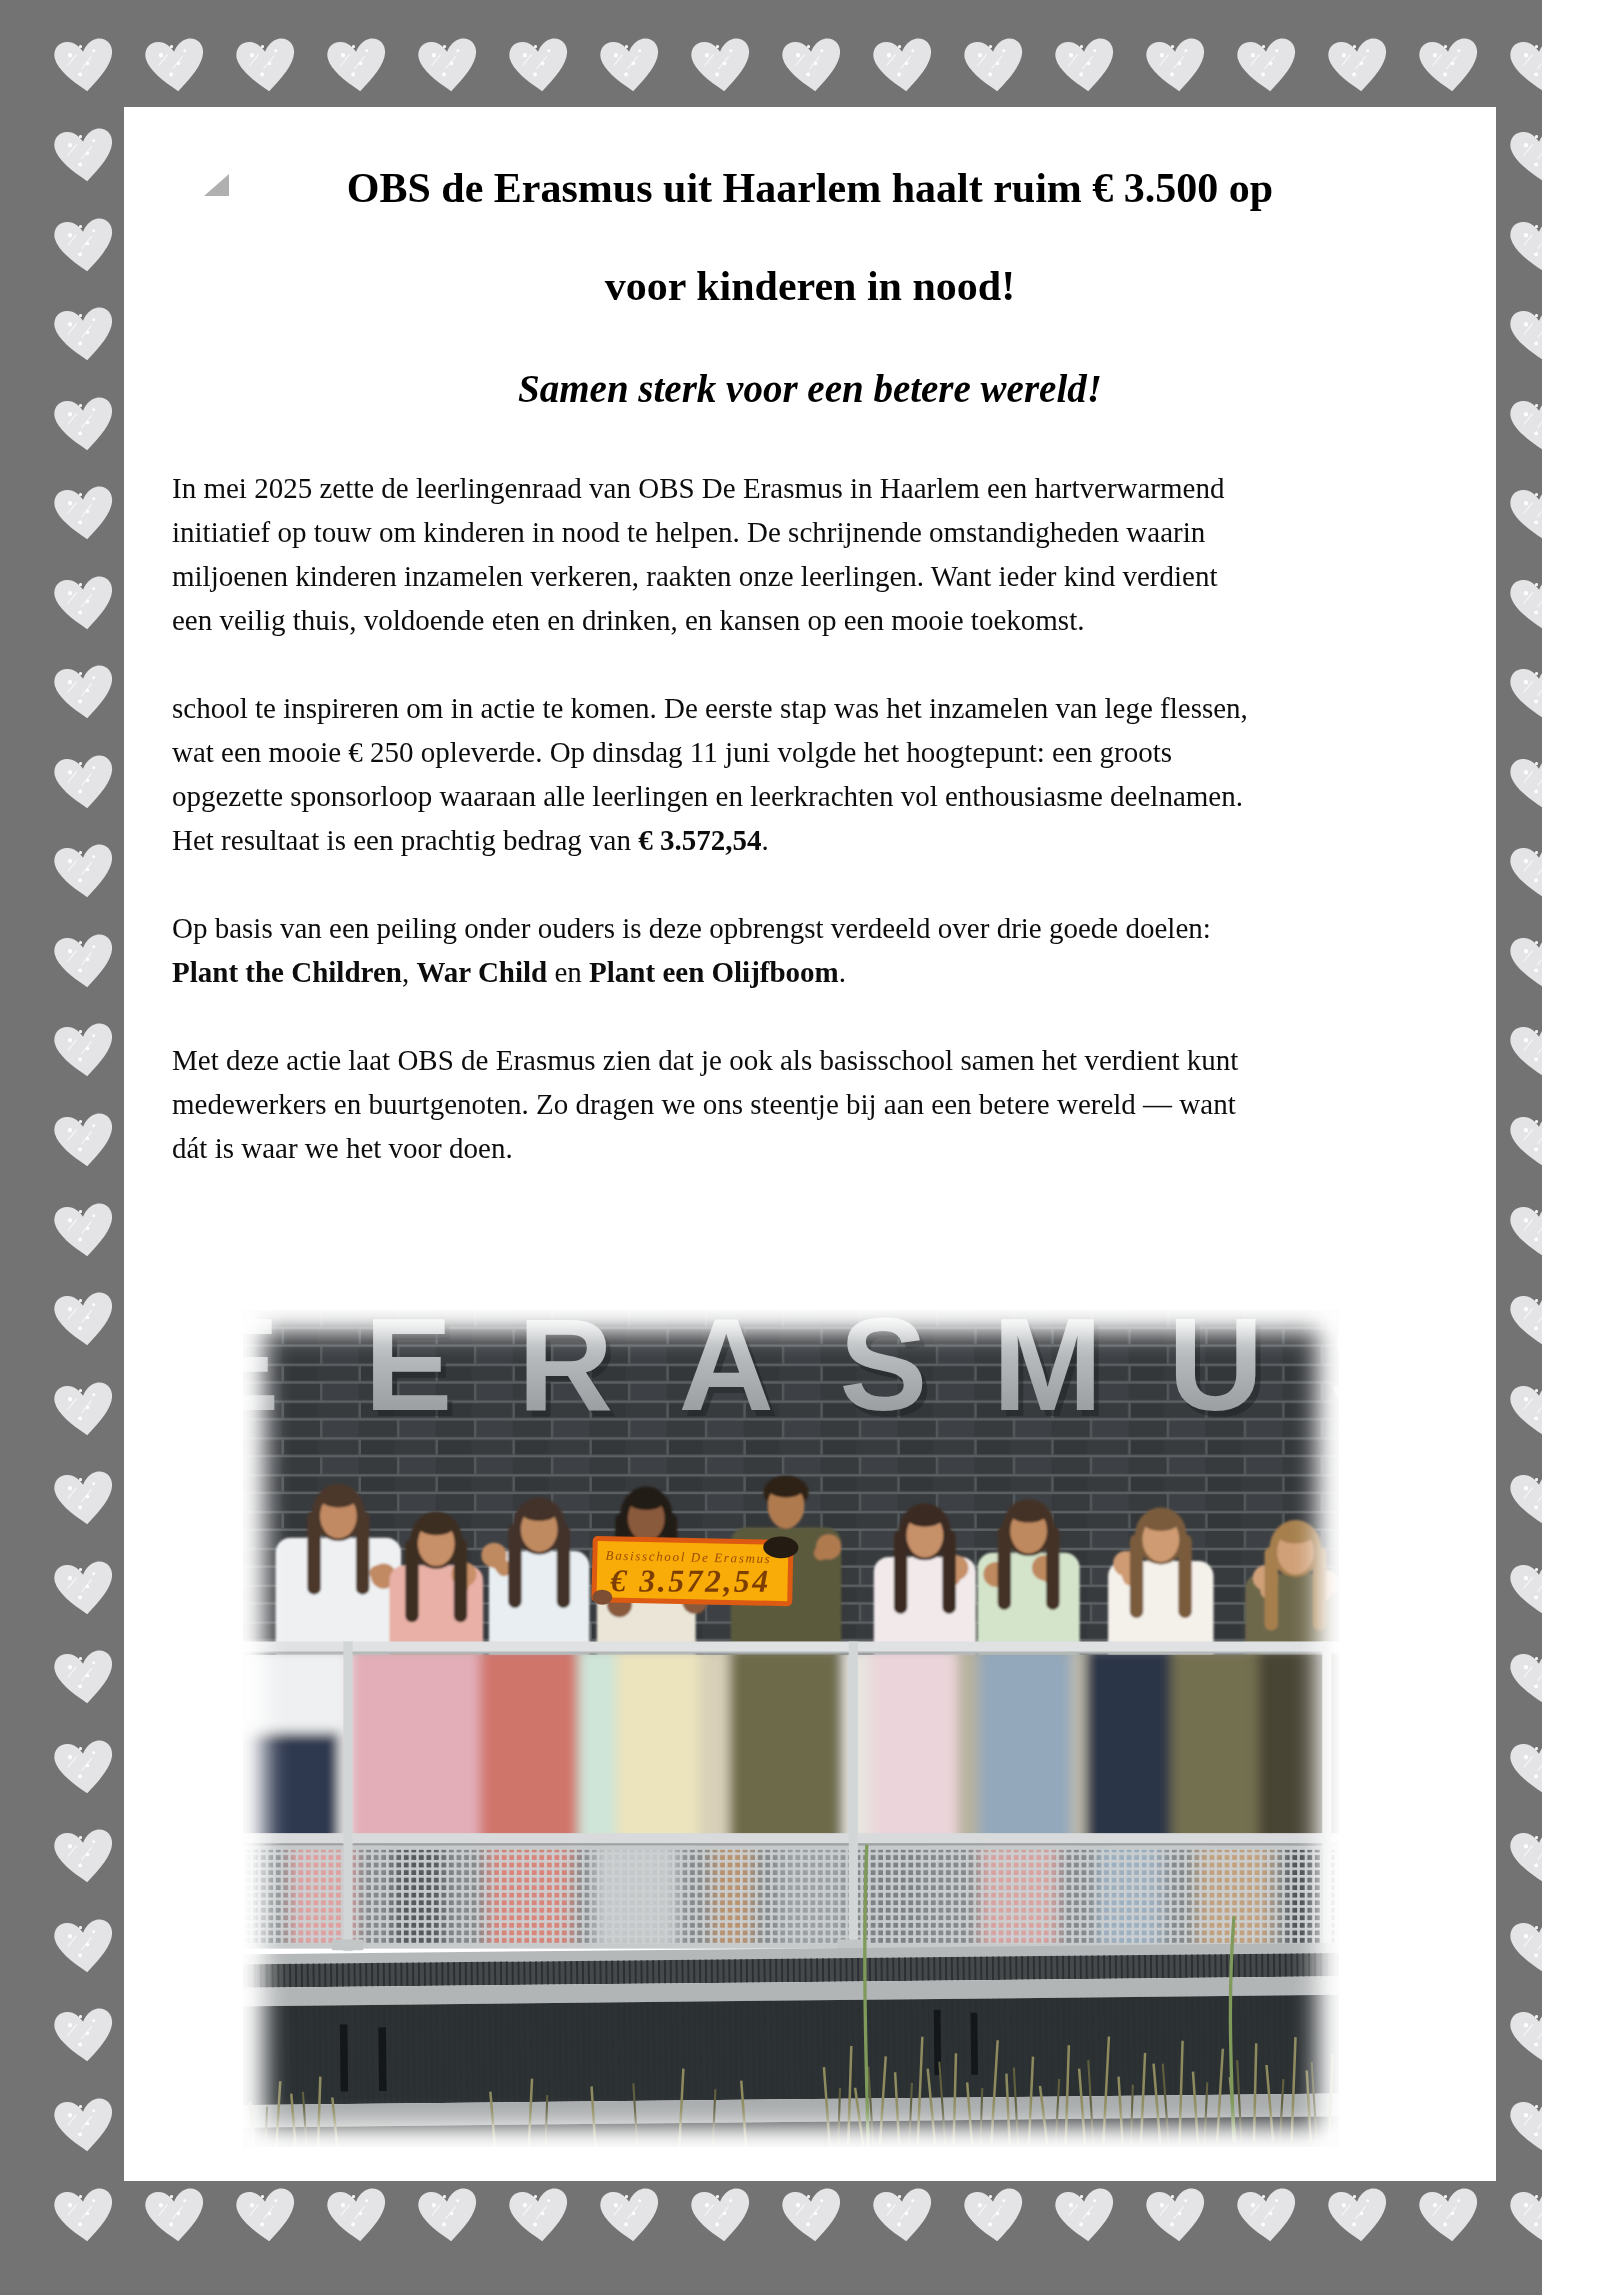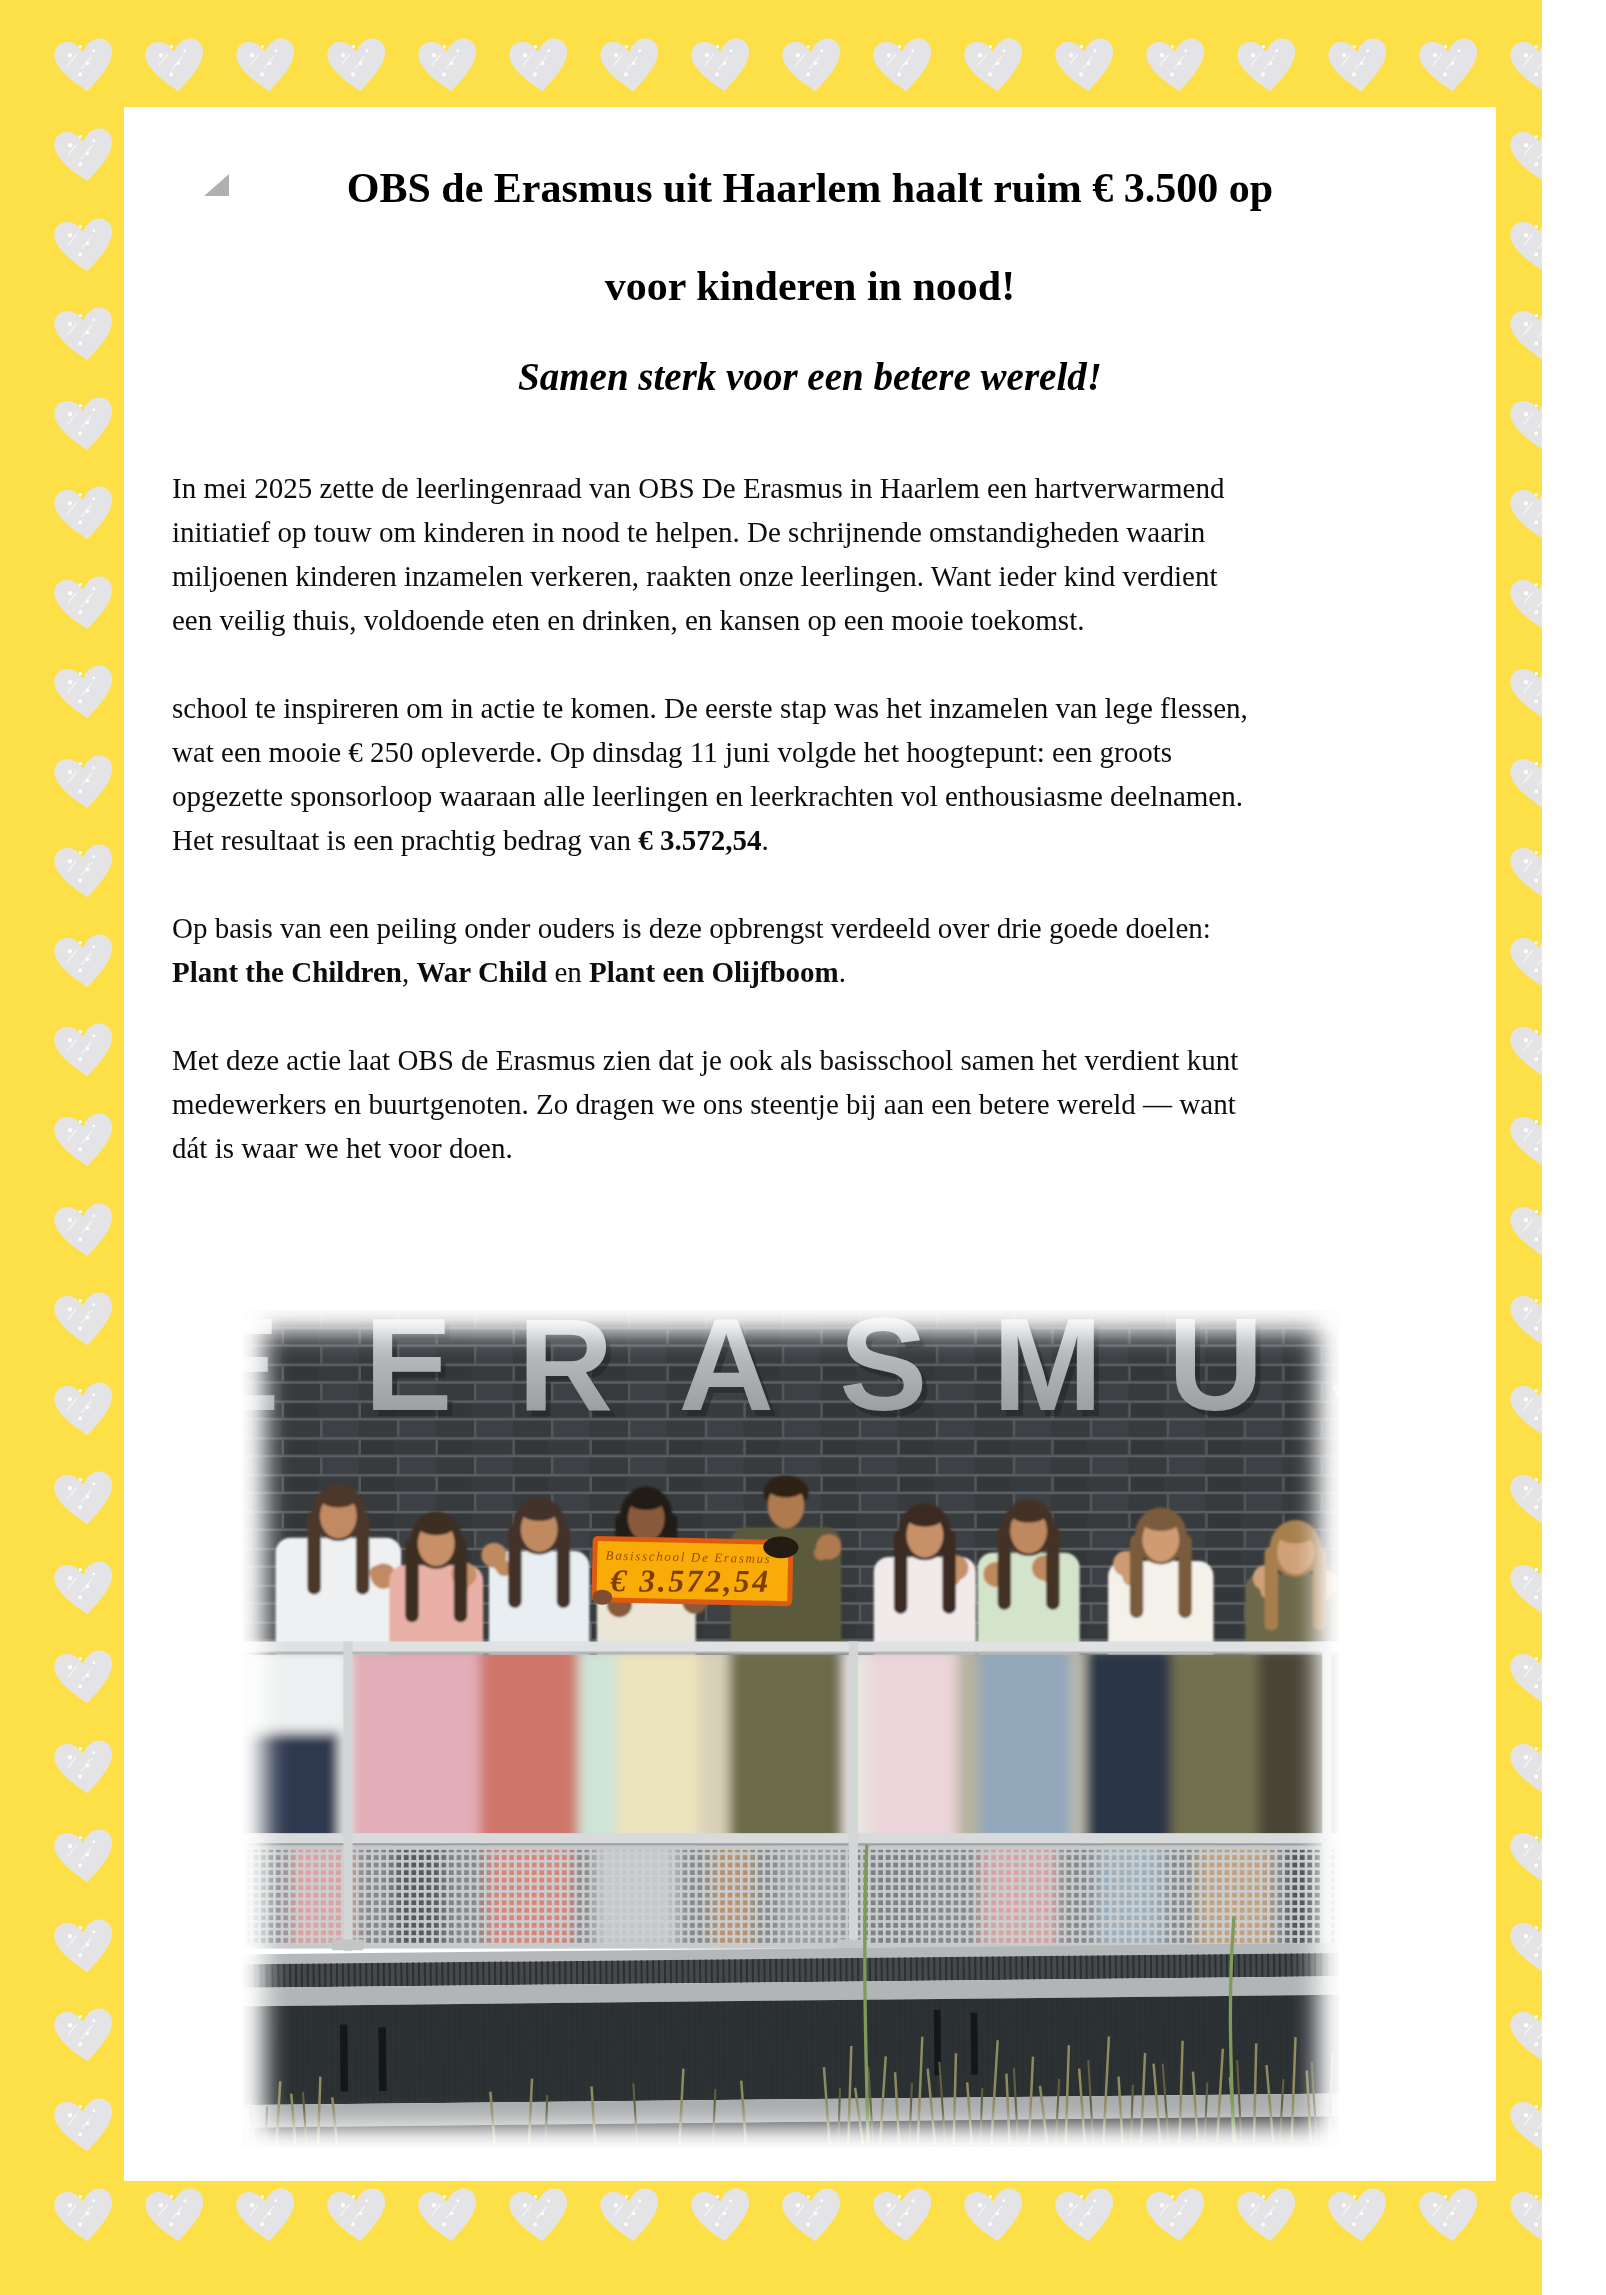--- a/index.html
+++ b/index.html
@@ -1,26 +1,26 @@
 <!DOCTYPE html>
 <html style="font-size:13.4px"><head>
 <meta charset="utf-8">
 <style>
   html,body{margin:0;padding:0;background:#ffffff;}
-  #stage{position:relative;width:1542px;height:2295px;overflow:hidden;background:#fde047;
+  #stage{position:relative;width:1542px;height:2295px;overflow:hidden;background:#737373;
          font-family:"Liberation Serif", serif;color:#0d0d0d;}
   .heart{position:absolute;width:67px;height:65px;transform:rotate(-6deg);}
   #page{position:absolute;left:124px;top:107px;width:1372px;height:2074px;background:#ffffff;}
   #collapse-marker{position:absolute;left:80px;top:67px;width:0;height:0;
       border-bottom:22.6px solid #b0b0b0;border-left:25px solid transparent;}
   .title-line{position:absolute;left:0;width:100%;text-align:center;font-weight:bold;
       font-size:42px;line-height:54px;color:#000;}
   #title1{top:54px;}
   #title2{top:152px;}
-  #subtitle{position:absolute;left:0;top:245px;width:100%;text-align:center;
+  #subtitle{position:absolute;left:0;top:257px;width:100%;text-align:center;
       font-size:39px;line-height:50px;font-weight:bold;font-style:italic;color:#000;}
   #article-body{position:absolute;left:48px;top:340px;width:1272px;font-size:29px;margin-top:19px;}
   .para{margin:0 0 44px 0;}
   .bline{display:block;height:44px;line-height:44px;white-space:nowrap;}
   .bline span.b{font-weight:bold;}
   #photo-wrap{position:absolute;left:119px;top:1203px;width:1096px;height:837px;}
   #photo-wrap svg{display:block;width:1096px;height:837px;}
   #photo-fade{position:absolute;left:0;top:0;right:0;bottom:0;pointer-events:none;
       box-shadow:inset 0 0 25px 22px #ffffff;}
 </style>

